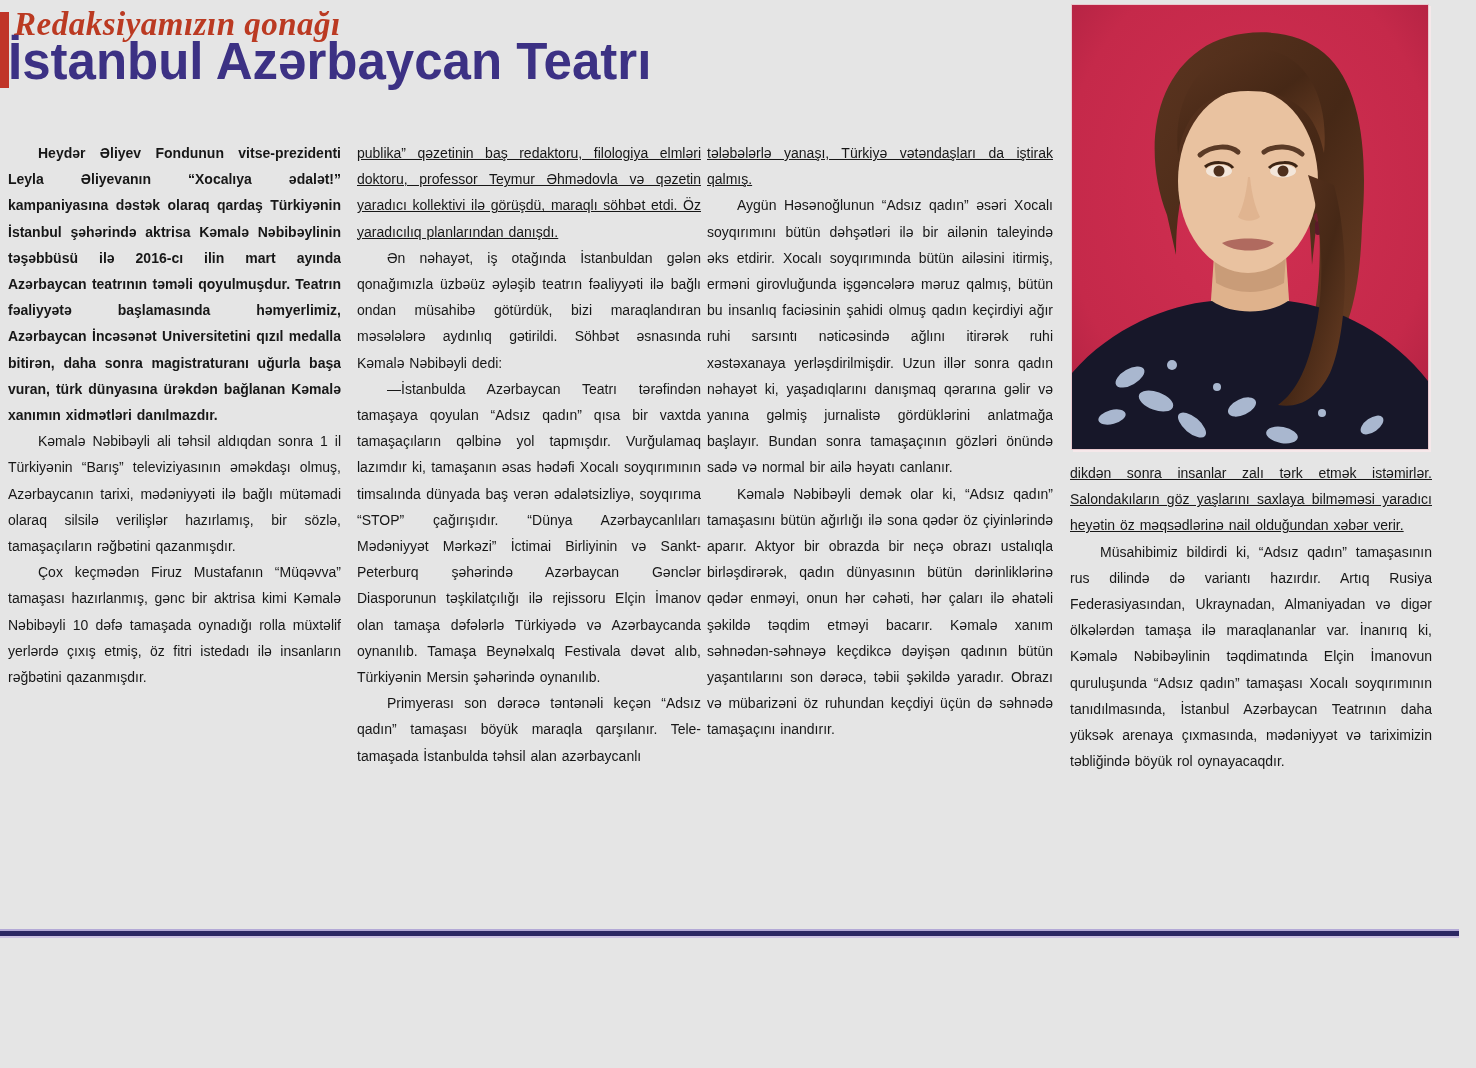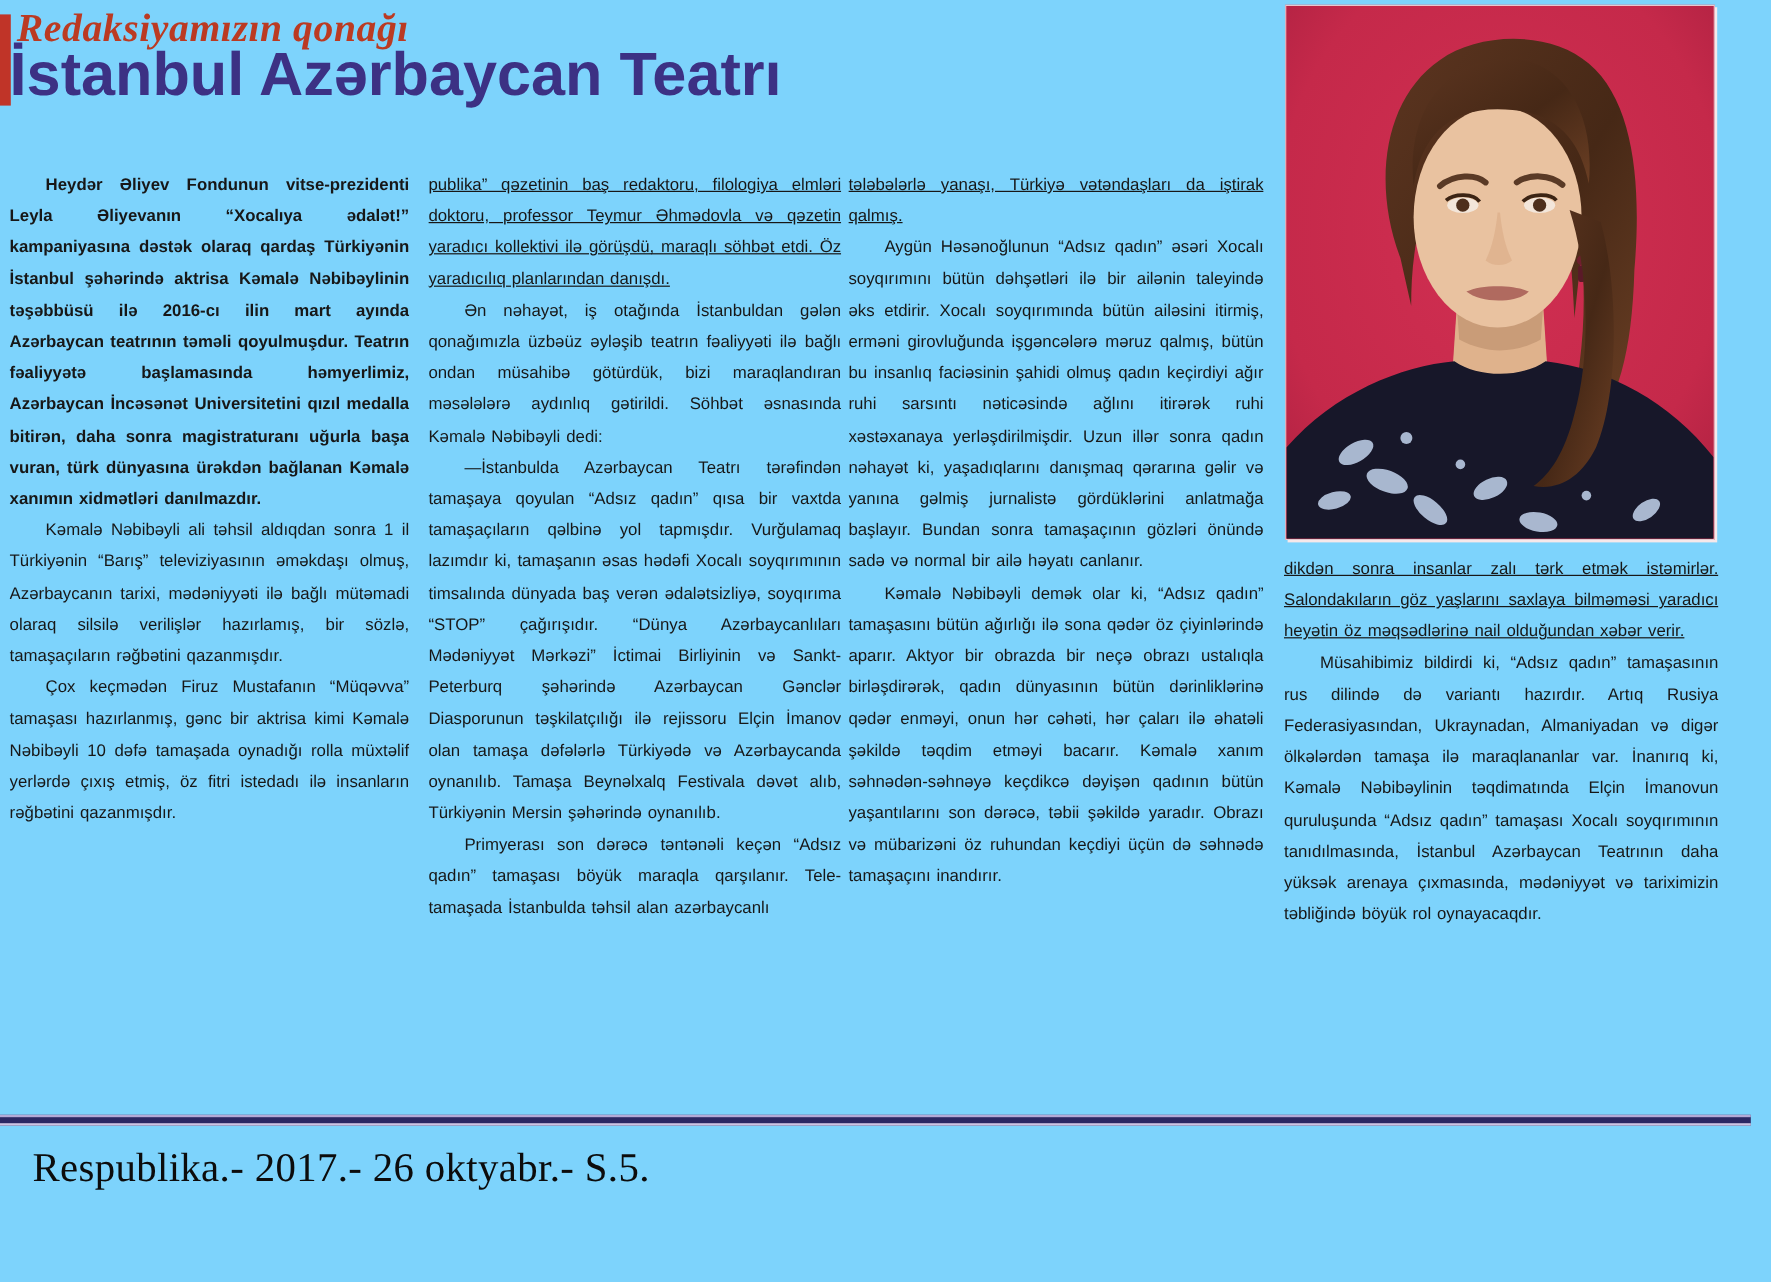--- a/index.html
+++ b/index.html
@@ -1,20 +1,20 @@
 <!DOCTYPE html>
 <html lang="az"><head>
 <meta charset="utf-8">
 <style>
   html, body { margin: 0; padding: 0; background: #ffffff; }
   .page {
     position: relative;
     width: 1476px;
     height: 1068px;
-    background: #7dd3fc;
+    background: #e5e5e5;
     overflow: hidden;
     font-family: "Liberation Sans", sans-serif;
     color: #151515;
   }
   .left-mark {
     position: absolute;
     left: 0; top: 12px;
     width: 9px; height: 76px;
     background: #c03428;
   }
@@ -187,15 +187,14 @@
     </svg>
   </figure>
 
   <div class="col col4">
       <p class="para noindent">dikdən sonra insanlar zalı tərk etmək istəmirlər. Salondakıların göz yaşlarını saxlaya bilməməsi yaradıcı heyətin öz məqsədlərinə nail olduğundan xəbər verir.</p>
       <p class="para">Müsahibimiz bildirdi ki, “Adsız qadın” tamaşasının rus dilində də variantı hazırdır. Artıq Rusiya Federasiyasından, Ukraynadan, Almaniyadan və digər ölkələrdən tamaşa ilə maraqlananlar var. İnanırıq ki, Kəmalə Nəbibəylinin təqdimatında Elçin İmanovun quruluşunda “Adsız qadın” tamaşası Xocalı soyqırımının tanıdılmasında, İstanbul Azərbaycan Teatrının daha yüksək arenaya çıxmasında, mədəniyyət və tariximizin təbliğində böyük rol oynayacaqdır.</p>
     </div>
 
   <div class="rule"></div>
 
-  <div class="footer">Respublika.- 2017.- 26 oktyabr.- S.5.</div>
 
 </div>
 
 </body></html>

